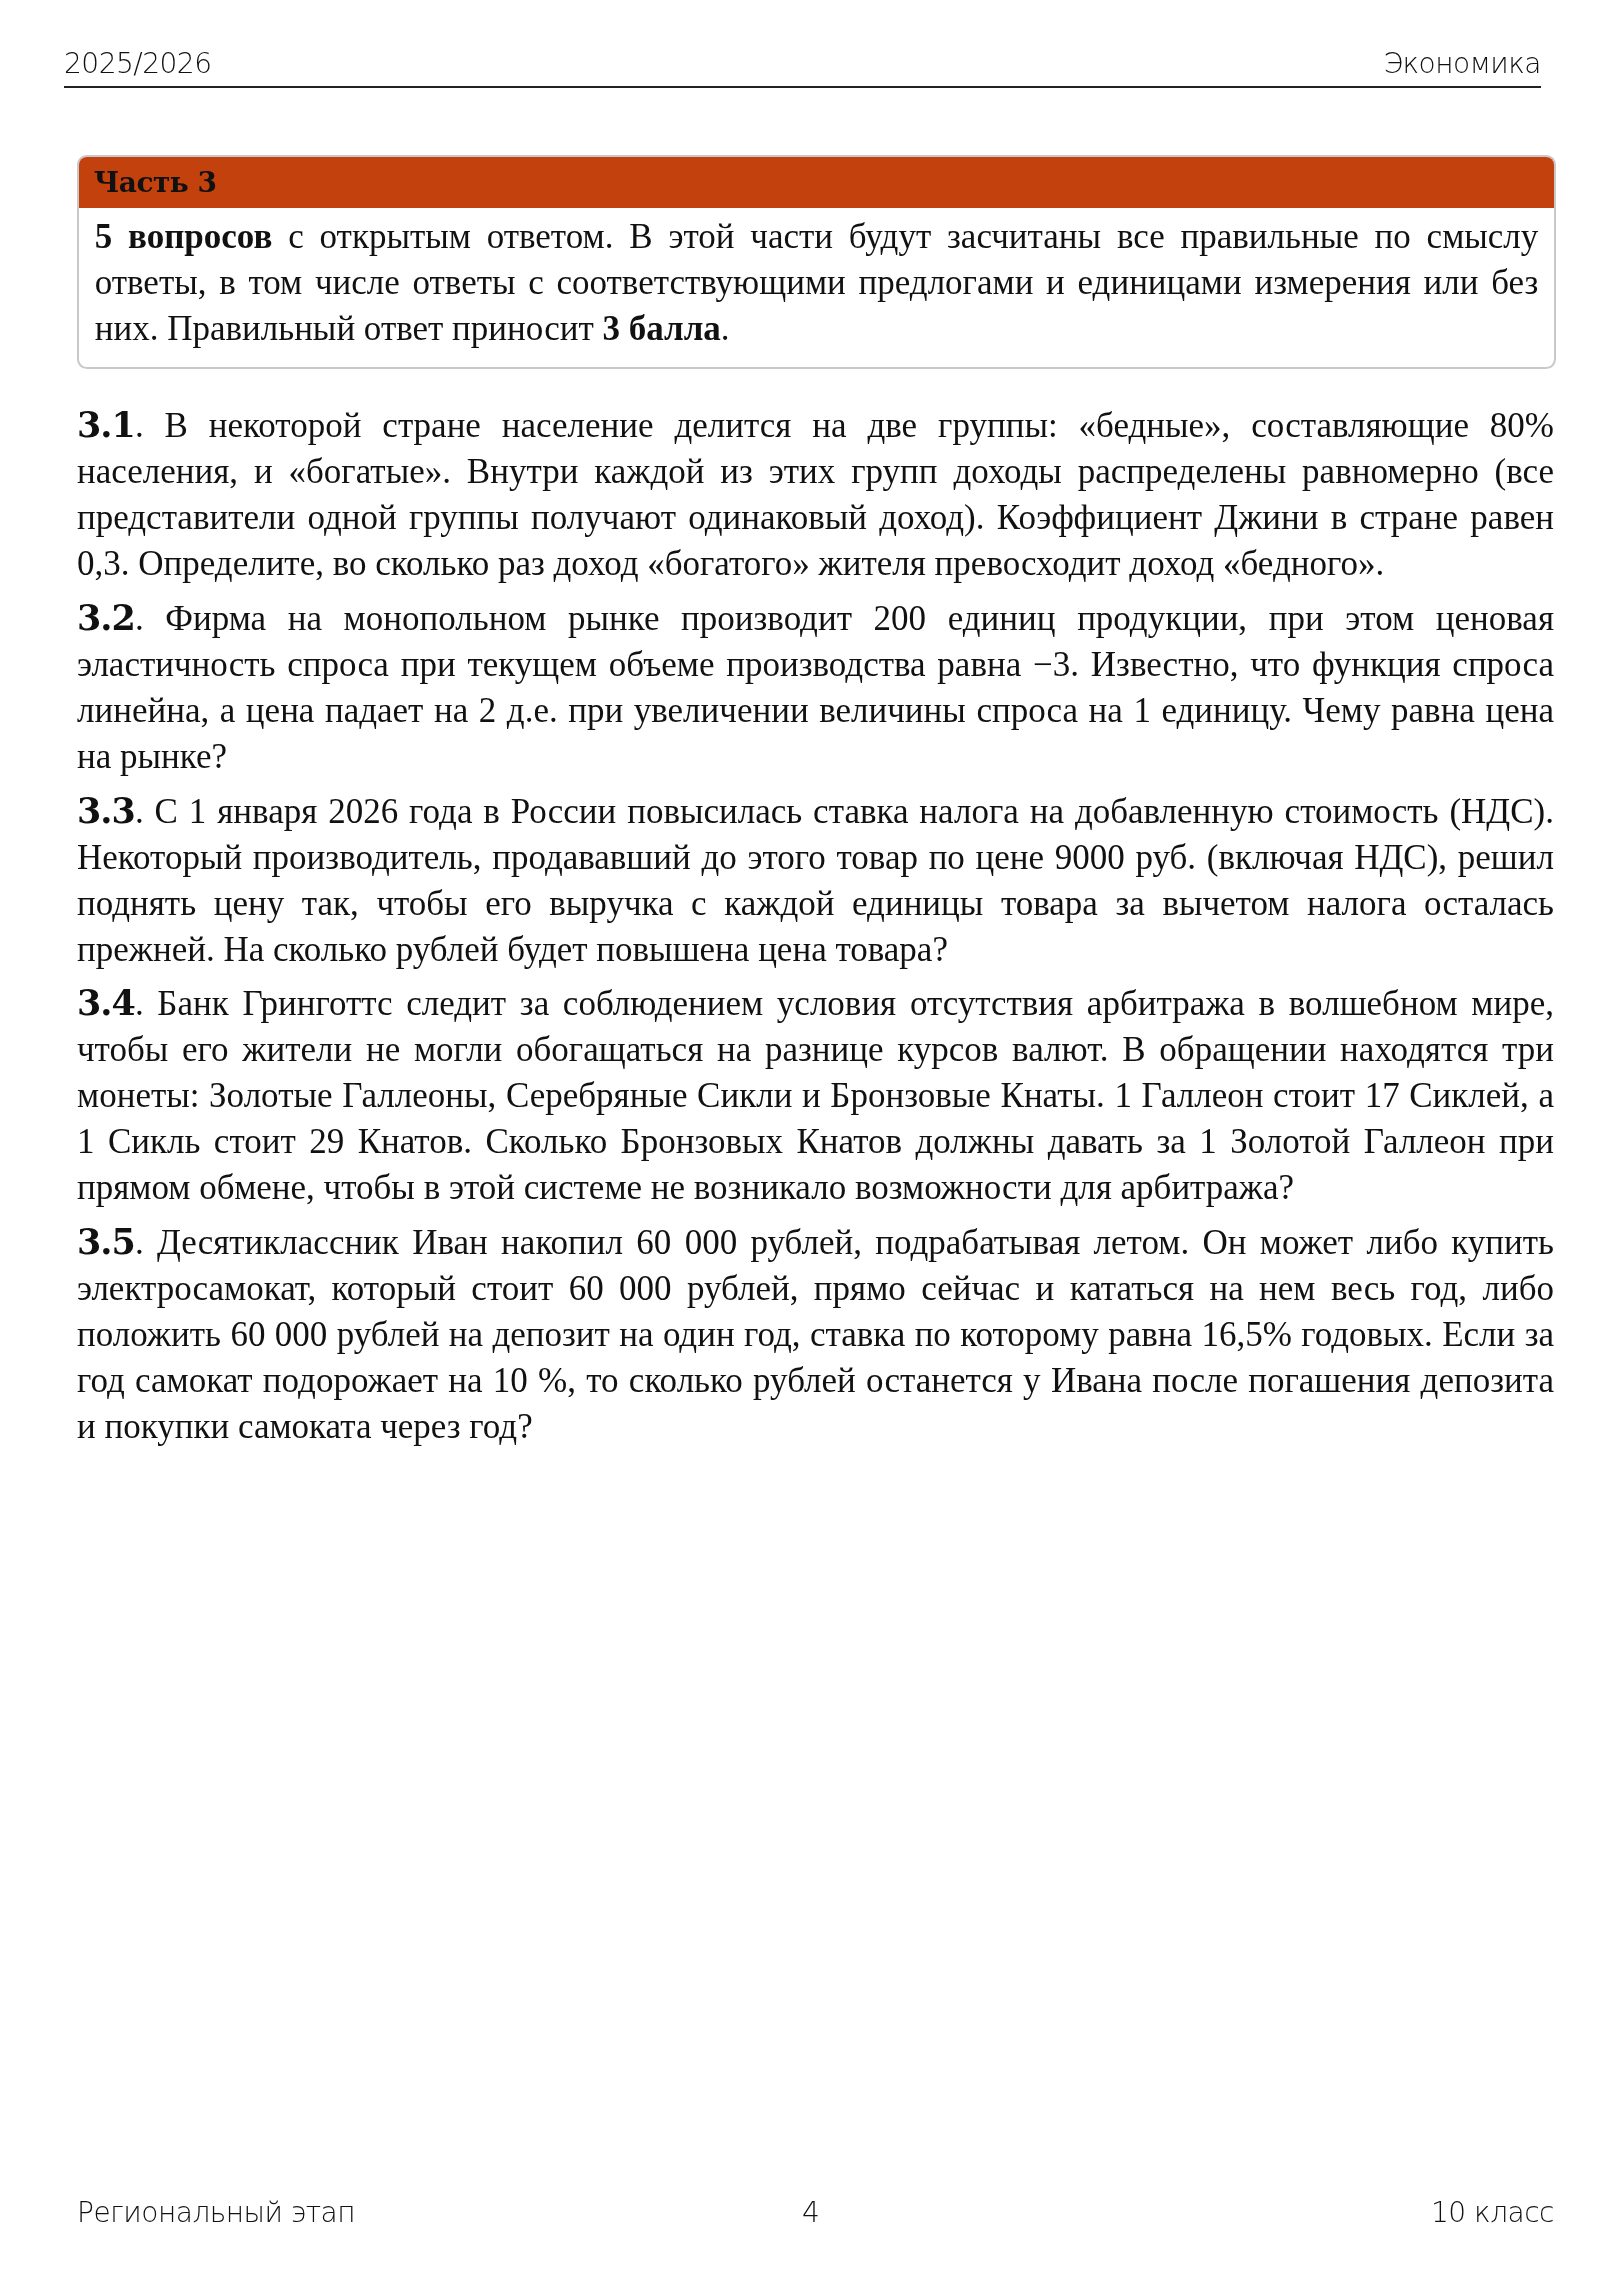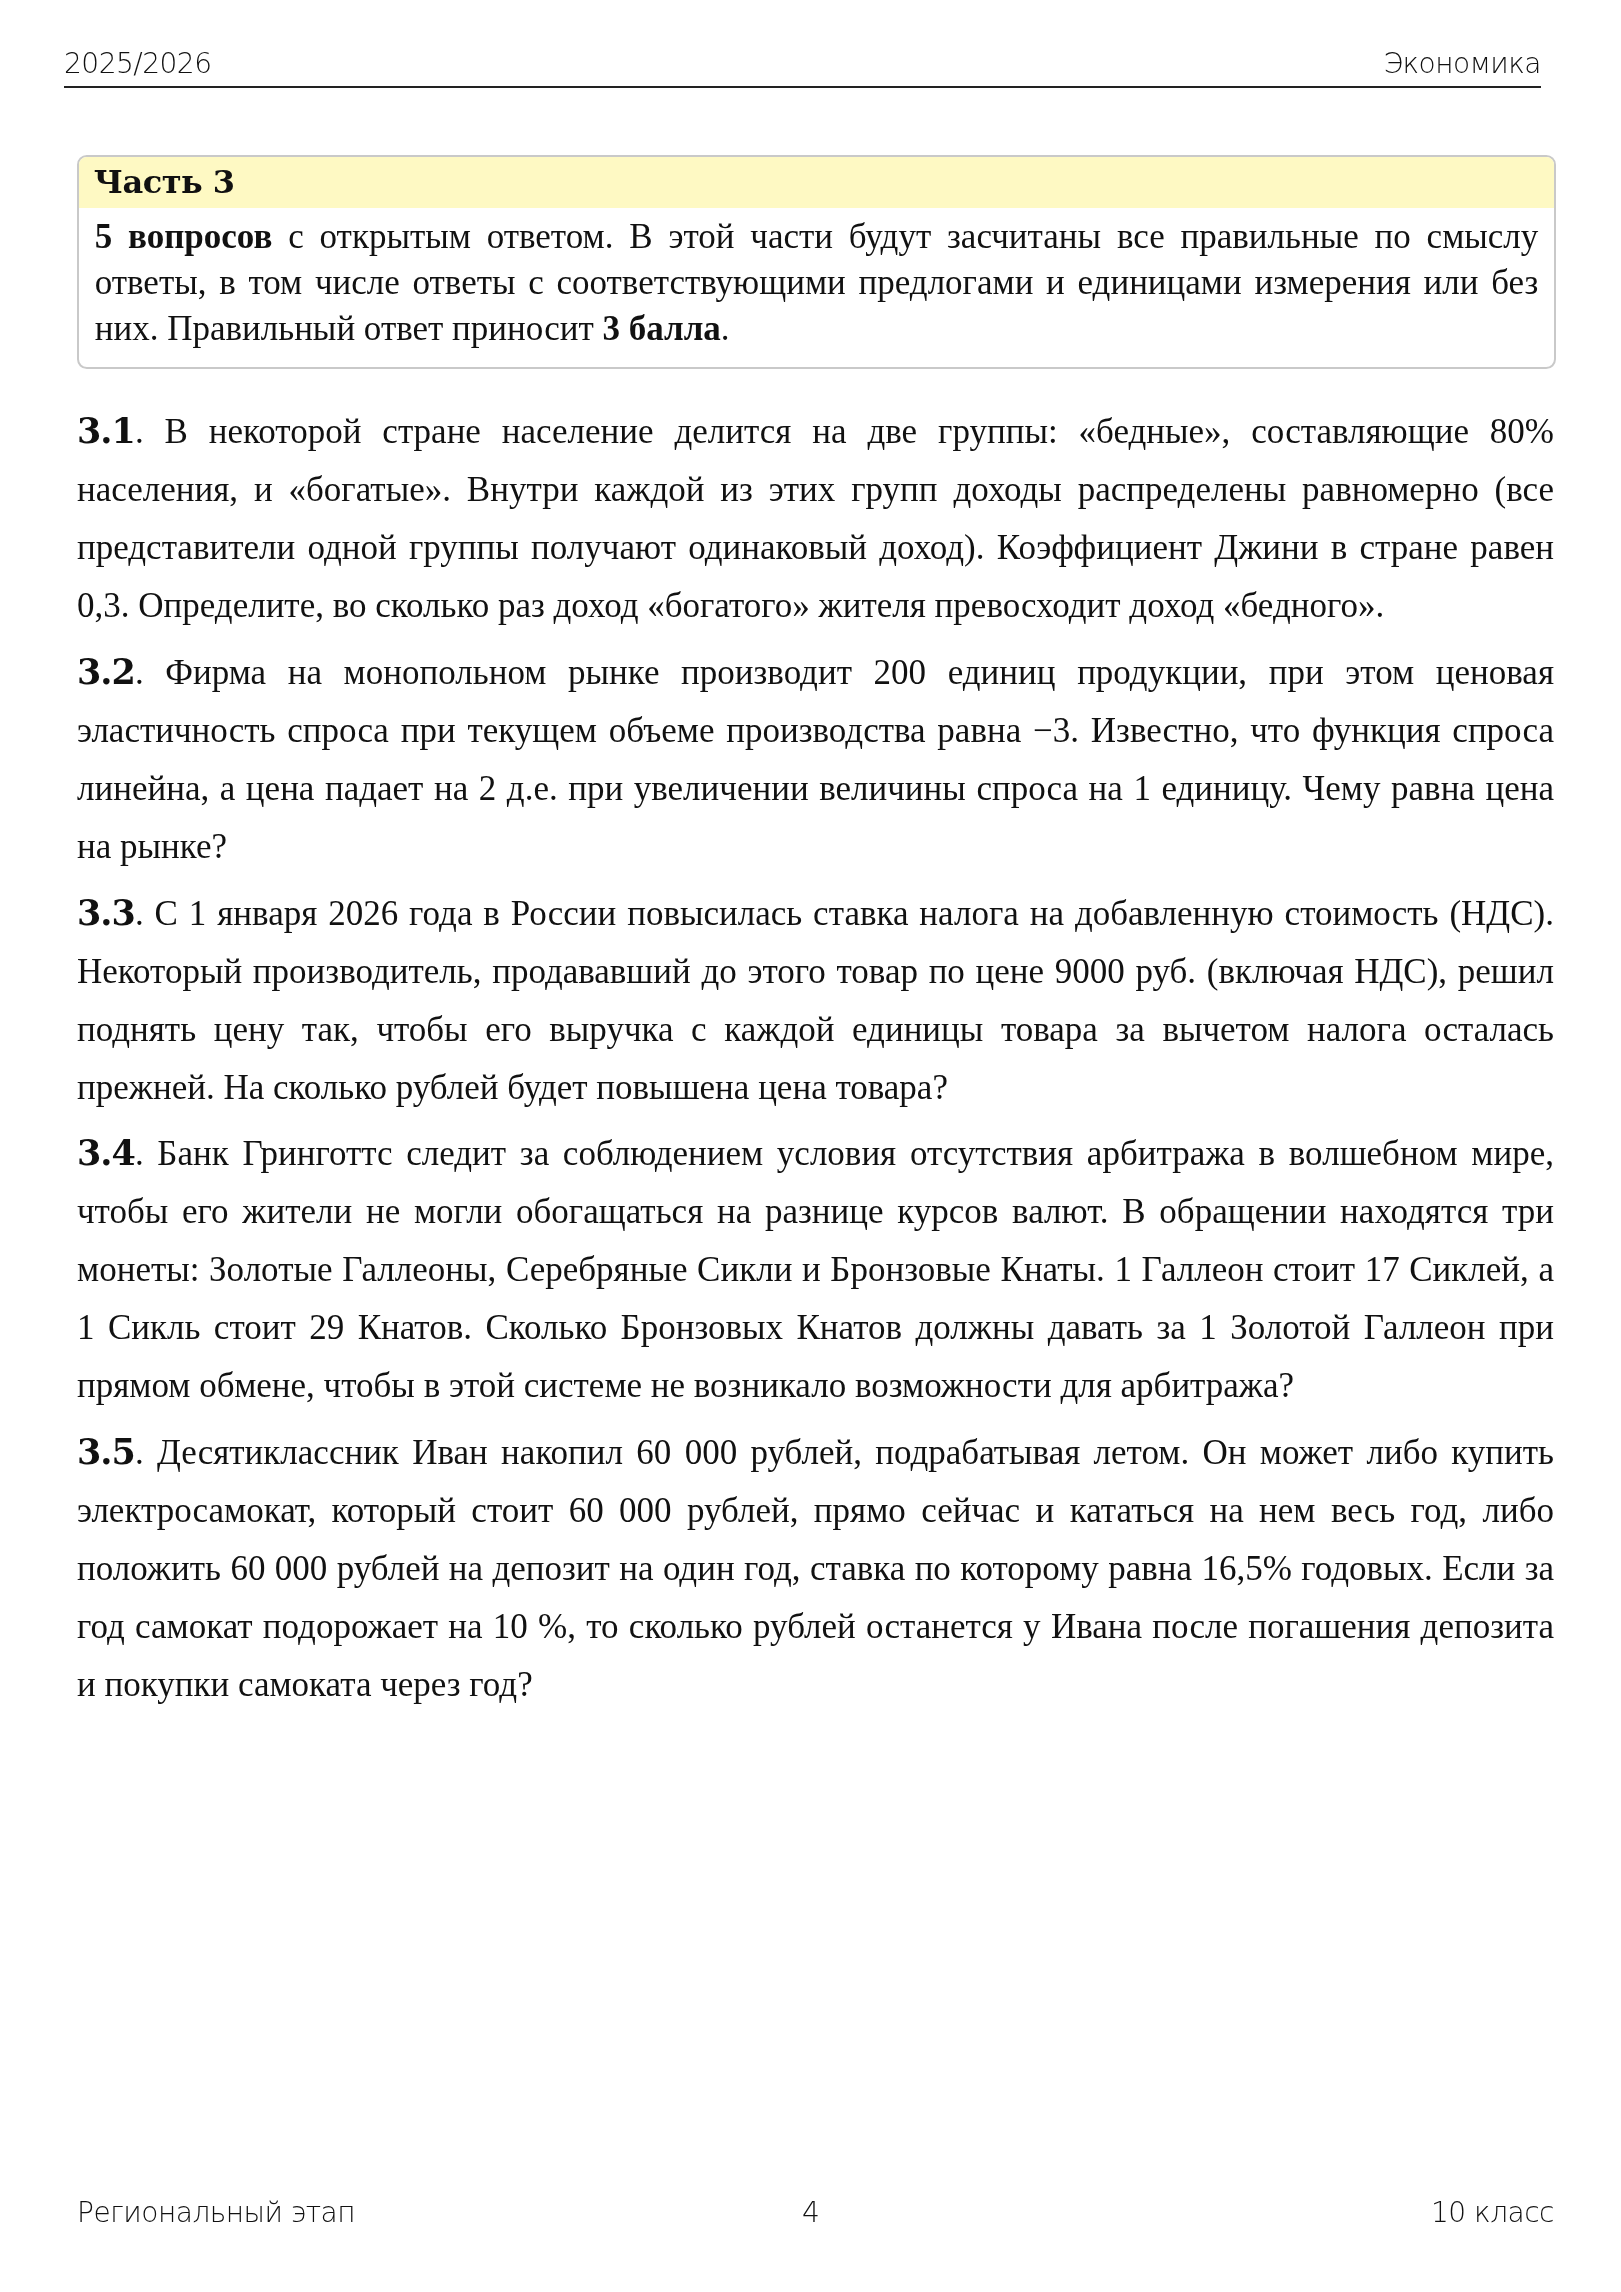--- a/index.html
+++ b/index.html
@@ -32,25 +32,25 @@
     left: 77px;
     top: 155px;
     width: 1475px;
     height: 210px;
     border: 2px solid #c9c9c9;
     border-radius: 9.8px;
     overflow: hidden;
     background: #ffffff;
   }
   .part-title-bar {
-    background: #fef9c3;
+    background: #c2410c;
     height: 51px;
     padding-left: 14.7px;
     font-family: "DejaVu Serif", serif;
-    font-size: 32px;
+    font-size: 28px;
     font-weight: bold;
     line-height: 51px;
     letter-spacing: -0.5px;
   }
   .part-desc {
     padding: 5.9px 15.7px 0 15.7px;
     font-family: "Liberation Serif", serif;
     font-size: 35px;
     line-height: 46px;
     text-align: justify;
@@ -59,21 +59,21 @@
 
   .questions {
     position: absolute;
     left: 77px;
     top: 402px;
     width: 1477px;
   }
   .question {
     font-family: "Liberation Serif", serif;
     font-size: 35px;
-    line-height: 58px;
+    line-height: 46px;
     text-align: justify;
     margin-bottom: 7.8px;
   }
   .q-num {
     font-family: "DejaVu Serif", serif;
     font-weight: bold;
     font-size: 35px;
     letter-spacing: -1px;
   }
 

